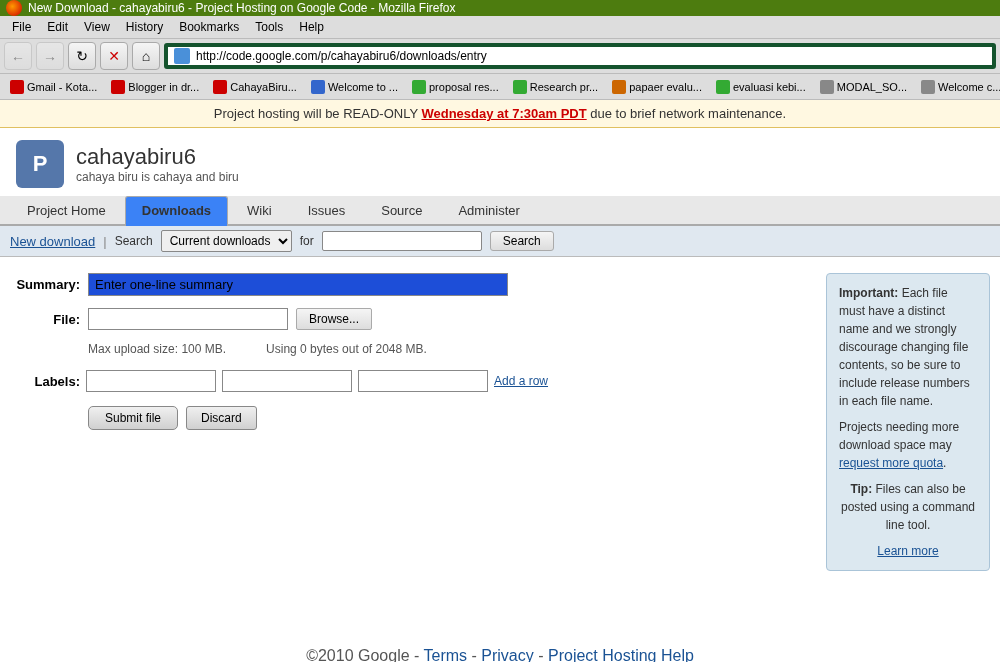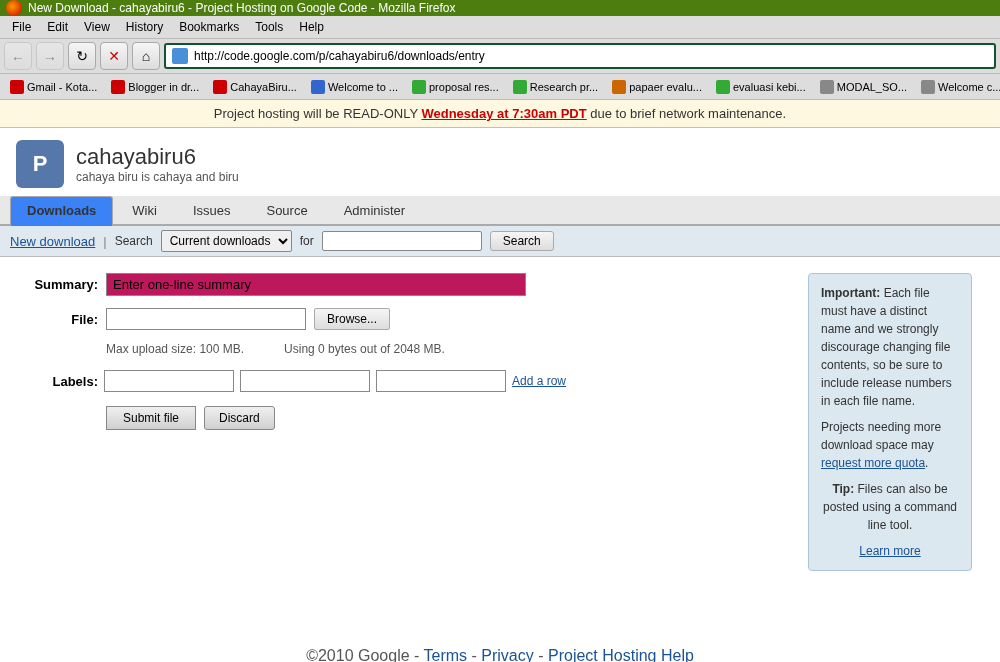--- a/index.html
+++ b/index.html
@@ -53,21 +53,21 @@
       border-radius: 4px;
       display: flex; align-items: center; justify-content: center;
       cursor: pointer;
       font-size: 14px;
     }
     .nav-btn.disabled { opacity: 0.4; }
     #addressbar {
       flex: 1;
       display: flex;
       align-items: center;
-      border: 2px solid #14532d;
+      border: 4px solid #14532d;
       background: #fff;
       padding: 2px 6px;
       border-radius: 3px;
       height: 26px;
       gap: 6px;
     }
     #addressbar .url-icon {
       width: 16px; height: 16px;
       background: #4a90d9;
       border-radius: 2px;
@@ -196,21 +196,21 @@
       background: linear-gradient(to bottom, #f5f5f5, #ddd);
       border: 1px solid #aaa;
       border-radius: 3px;
       cursor: pointer;
     }
 
     
     #main-content {
       display: flex;
       gap: 12px;
-      padding: 16px 28px;
+      padding: 16px 10px;
       align-items: flex-start;
     }
 
     
     #form-area {
       flex: 1;
     }
     .form-row {
       display: flex;
       align-items: center;
@@ -221,21 +221,21 @@
       font-weight: bold;
       font-size: 13px;
       text-align: right;
       width: 70px;
       flex-shrink: 0;
     }
     .form-input {
       border: 1px solid #888;
       padding: 3px 6px;
       font-size: 13px;
-      background: #be185d;
+      background: #1d4ed8;
       width: 420px;
     }
     .form-file-input {
       border: 1px solid #888;
       padding: 3px 6px;
       font-size: 12px;
       width: 200px;
       background: #fff;
     }
     .browse-btn {
@@ -275,21 +275,21 @@
     .action-btns {
       display: flex;
       gap: 8px;
       margin-left: 78px;
       margin-top: 8px;
     }
     .submit-btn {
       padding: 4px 16px;
       background: linear-gradient(to bottom, #f0f0f0, #d0d0d0);
       border: 1px solid #888;
-      border-radius: 0;
+      border-radius: 5px;
       font-size: 12px;
       cursor: pointer;
     }
     .discard-btn {
       padding: 4px 14px;
       background: linear-gradient(to bottom, #f0f0f0, #d0d0d0);
       border: 1px solid #888;
       border-radius: 3px;
       font-size: 12px;
       cursor: pointer;
@@ -404,20 +404,21 @@
   <div class="project-icon">
     <span>P</span>
   </div>
   <div>
     <div class="project-title">cahayabiru6</div>
     <div class="project-subtitle">cahaya biru is cahaya and biru</div>
   </div>
 </div>
 
 <div id="nav-tabs">
+  <div class="nav-tab">Project Home</div>
   <div class="nav-tab active">Downloads</div>
   <div class="nav-tab">Wiki</div>
   <div class="nav-tab">Issues</div>
   <div class="nav-tab">Source</div>
   <div class="nav-tab">Administer</div>
 </div>
 
 <div id="sub-toolbar">
   <span class="sub-link">New download</span>
   <span class="sub-separator">|</span>

